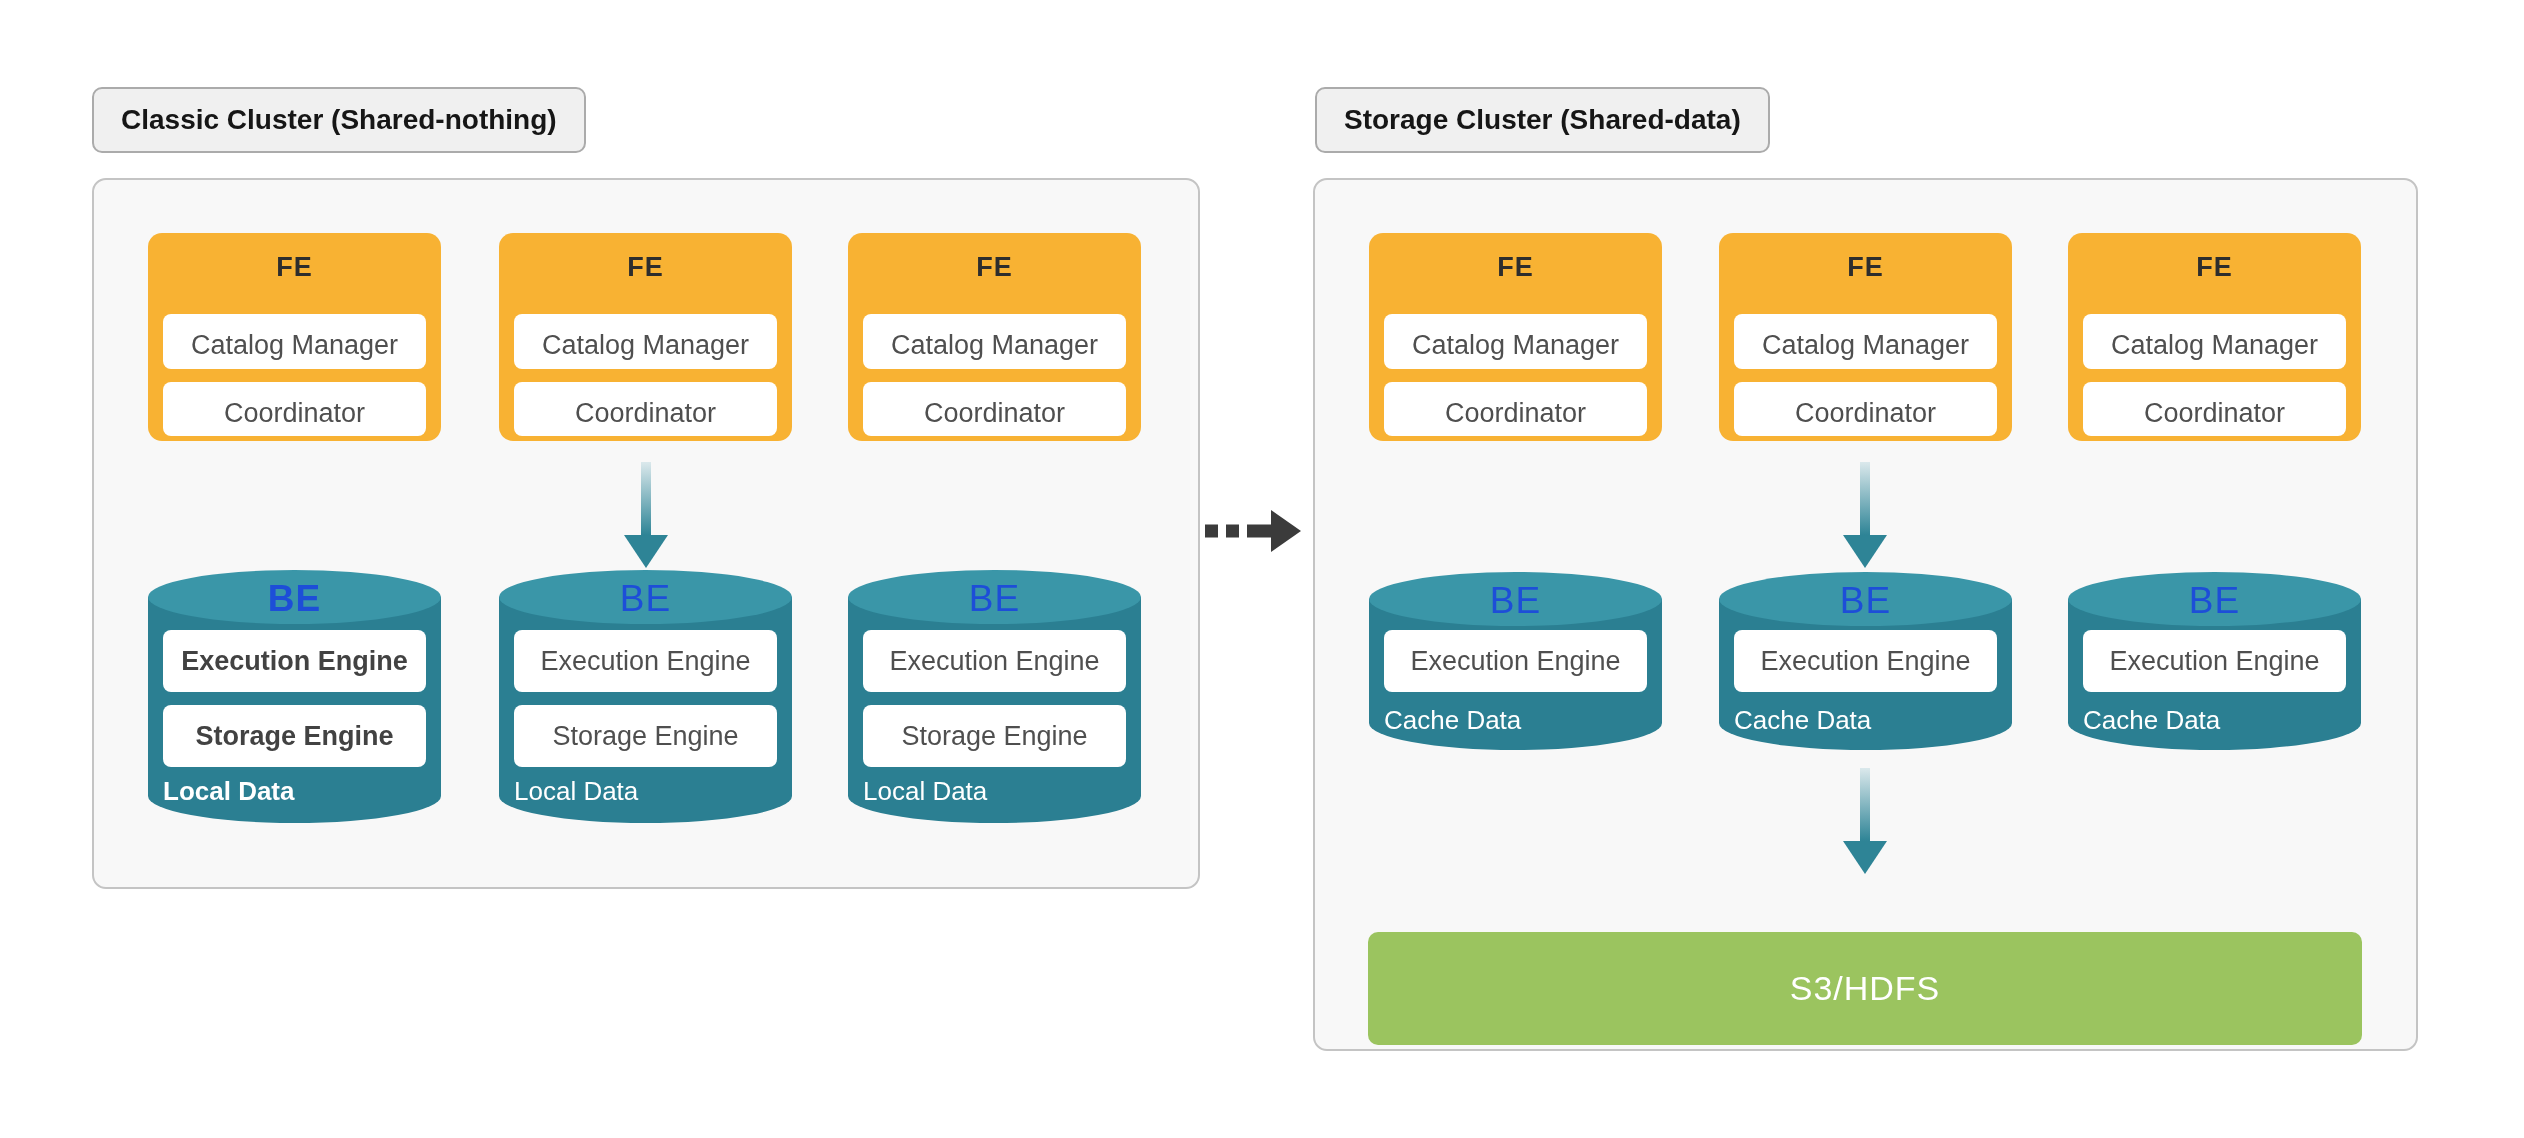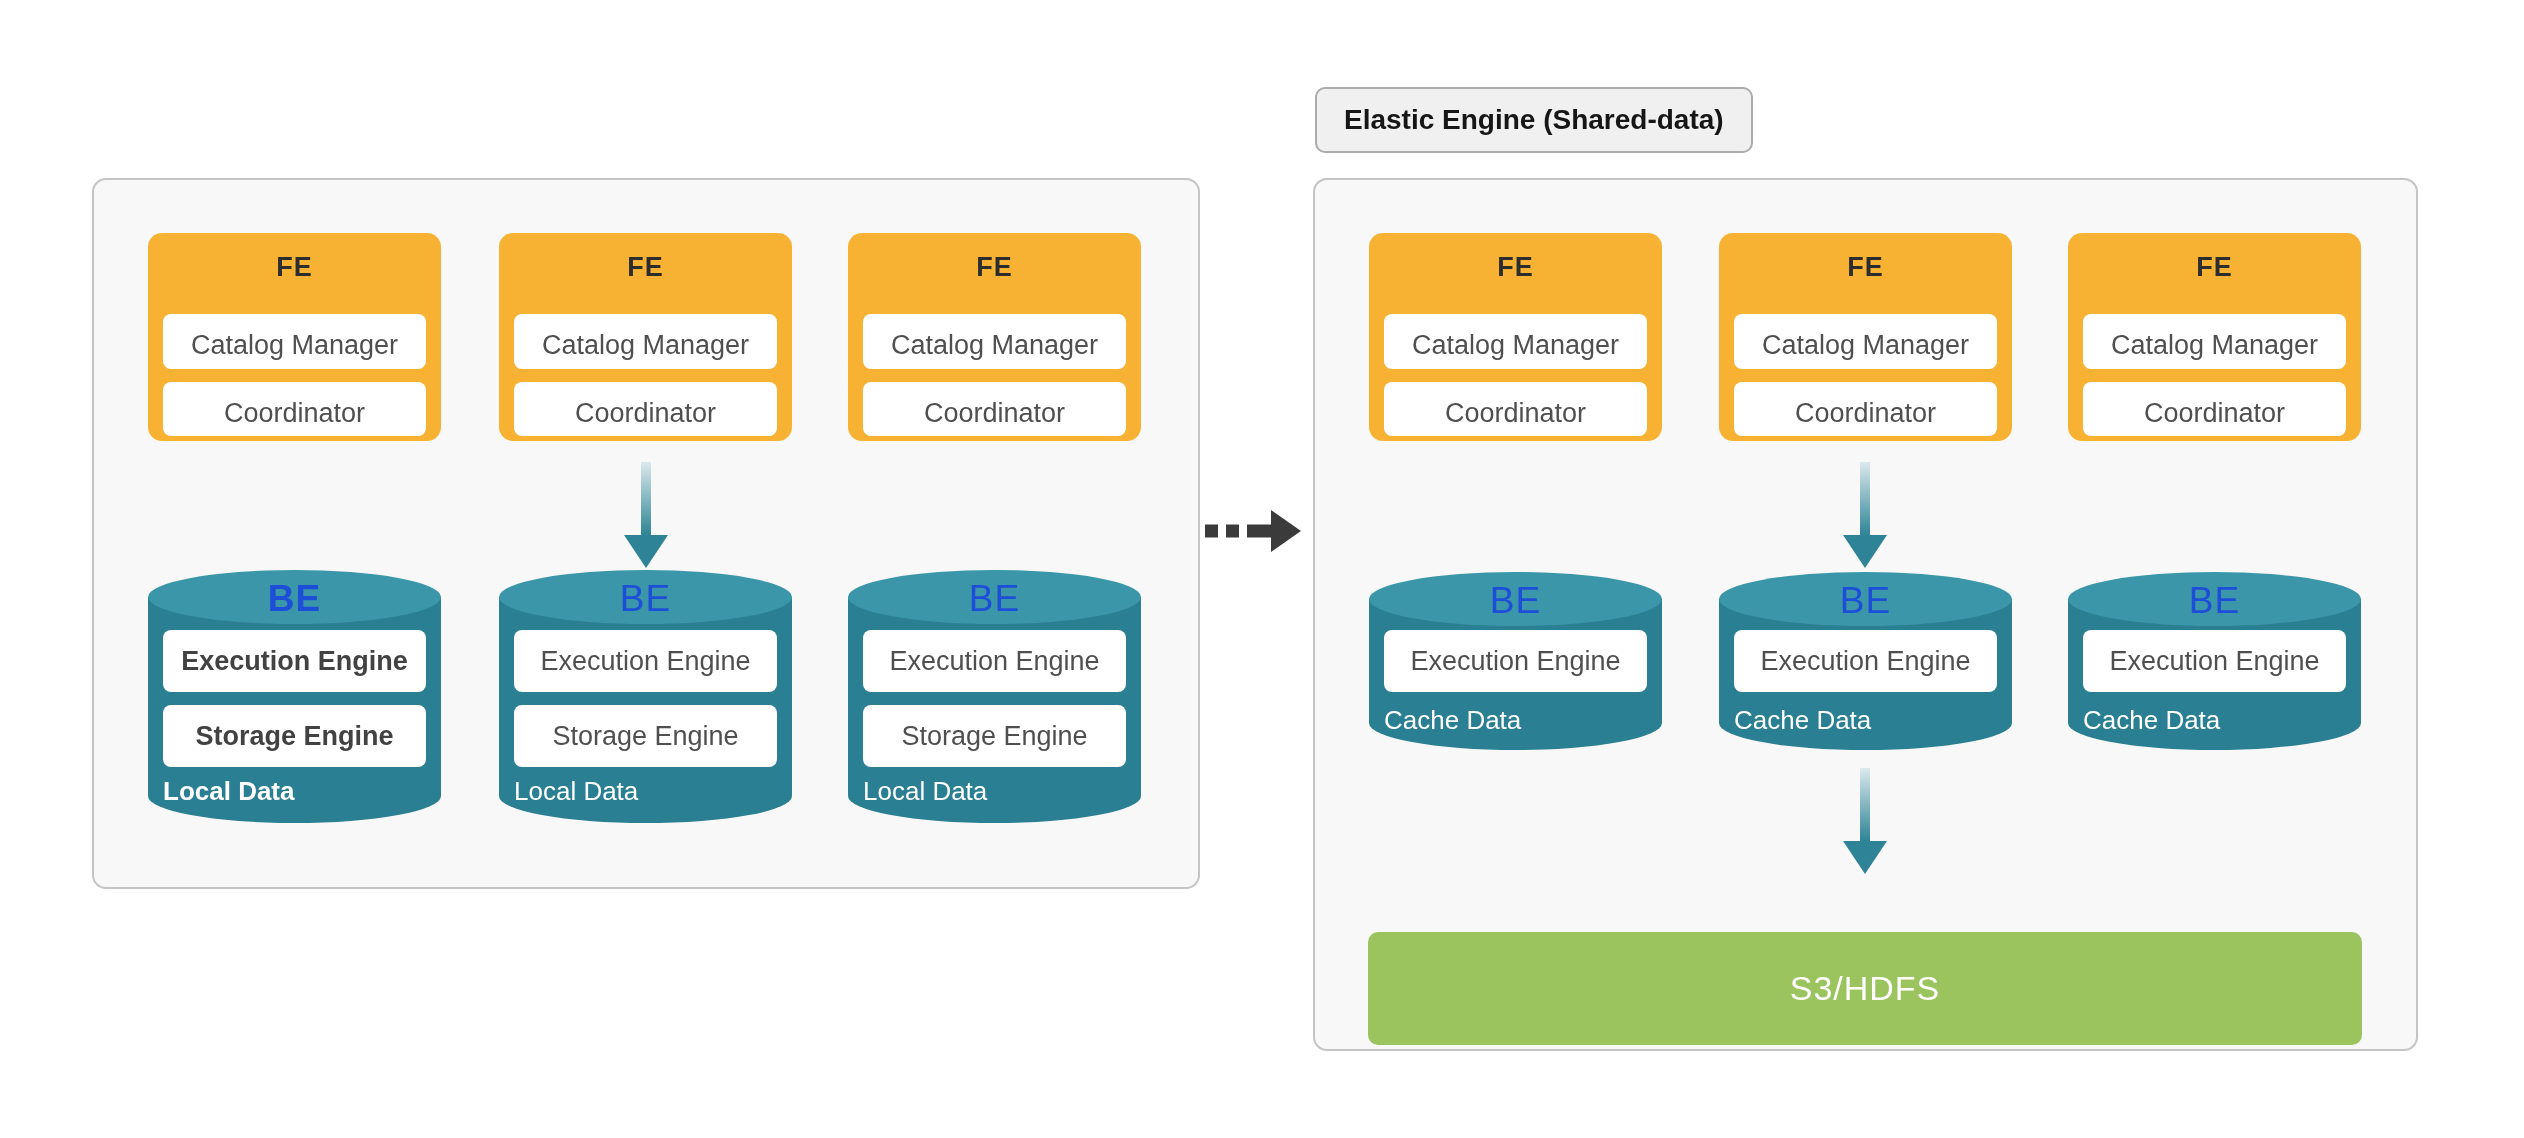--- a/index.html
+++ b/index.html
@@ -91,21 +91,22 @@
   }
 
   
   .transition-arrow{position:absolute;left:1205px;top:509px;}
 </style>
 </head>
 <body>
 
 <div class="canvas">
 
-  <div class="title-badge" style="left:1315px;top:87px">Elastic Engine (Shared-data)</div>
+  <div class="title-badge" style="left:92px;top:87px">Classic Cluster (Shared-nothing)</div>
+  <div class="title-badge" style="left:1315px;top:87px">Storage Cluster (Shared-data)</div>
 
   <div class="panel" style="left:92px;top:178px;width:1108px;height:711px"></div>
   <div class="panel" style="left:1313px;top:178px;width:1105px;height:873px"></div>
 
   <div class="fe-node" style="left:148px">
     <div class="fe-label">FE</div>
     <div class="pill">Catalog Manager</div>
     <div class="pill">Coordinator</div>
   </div>
   <div class="fe-node" style="left:499px">

